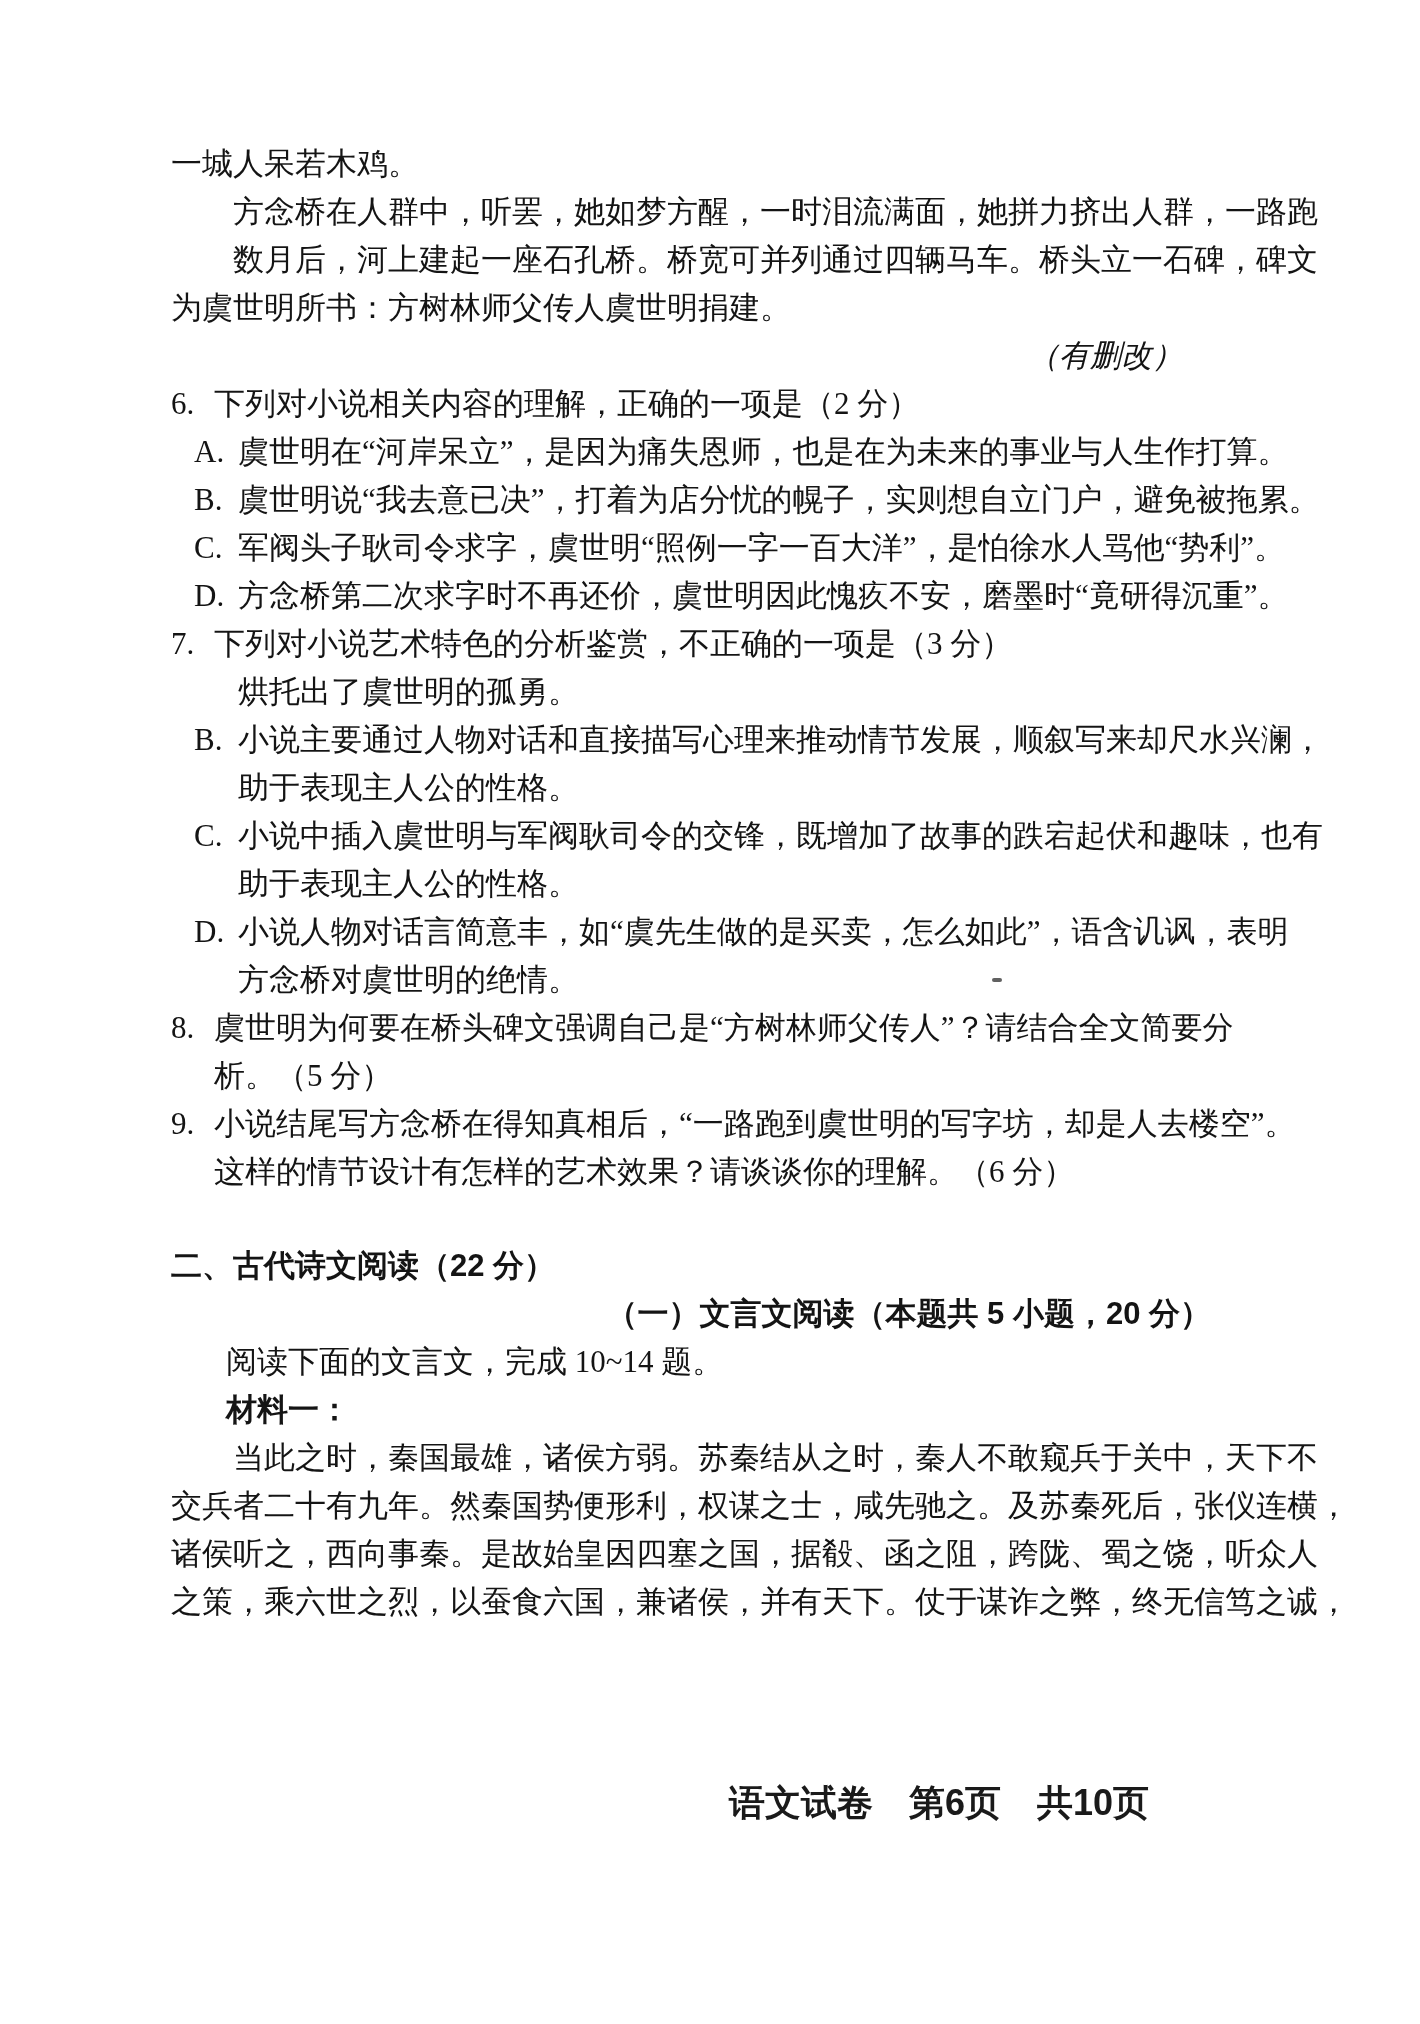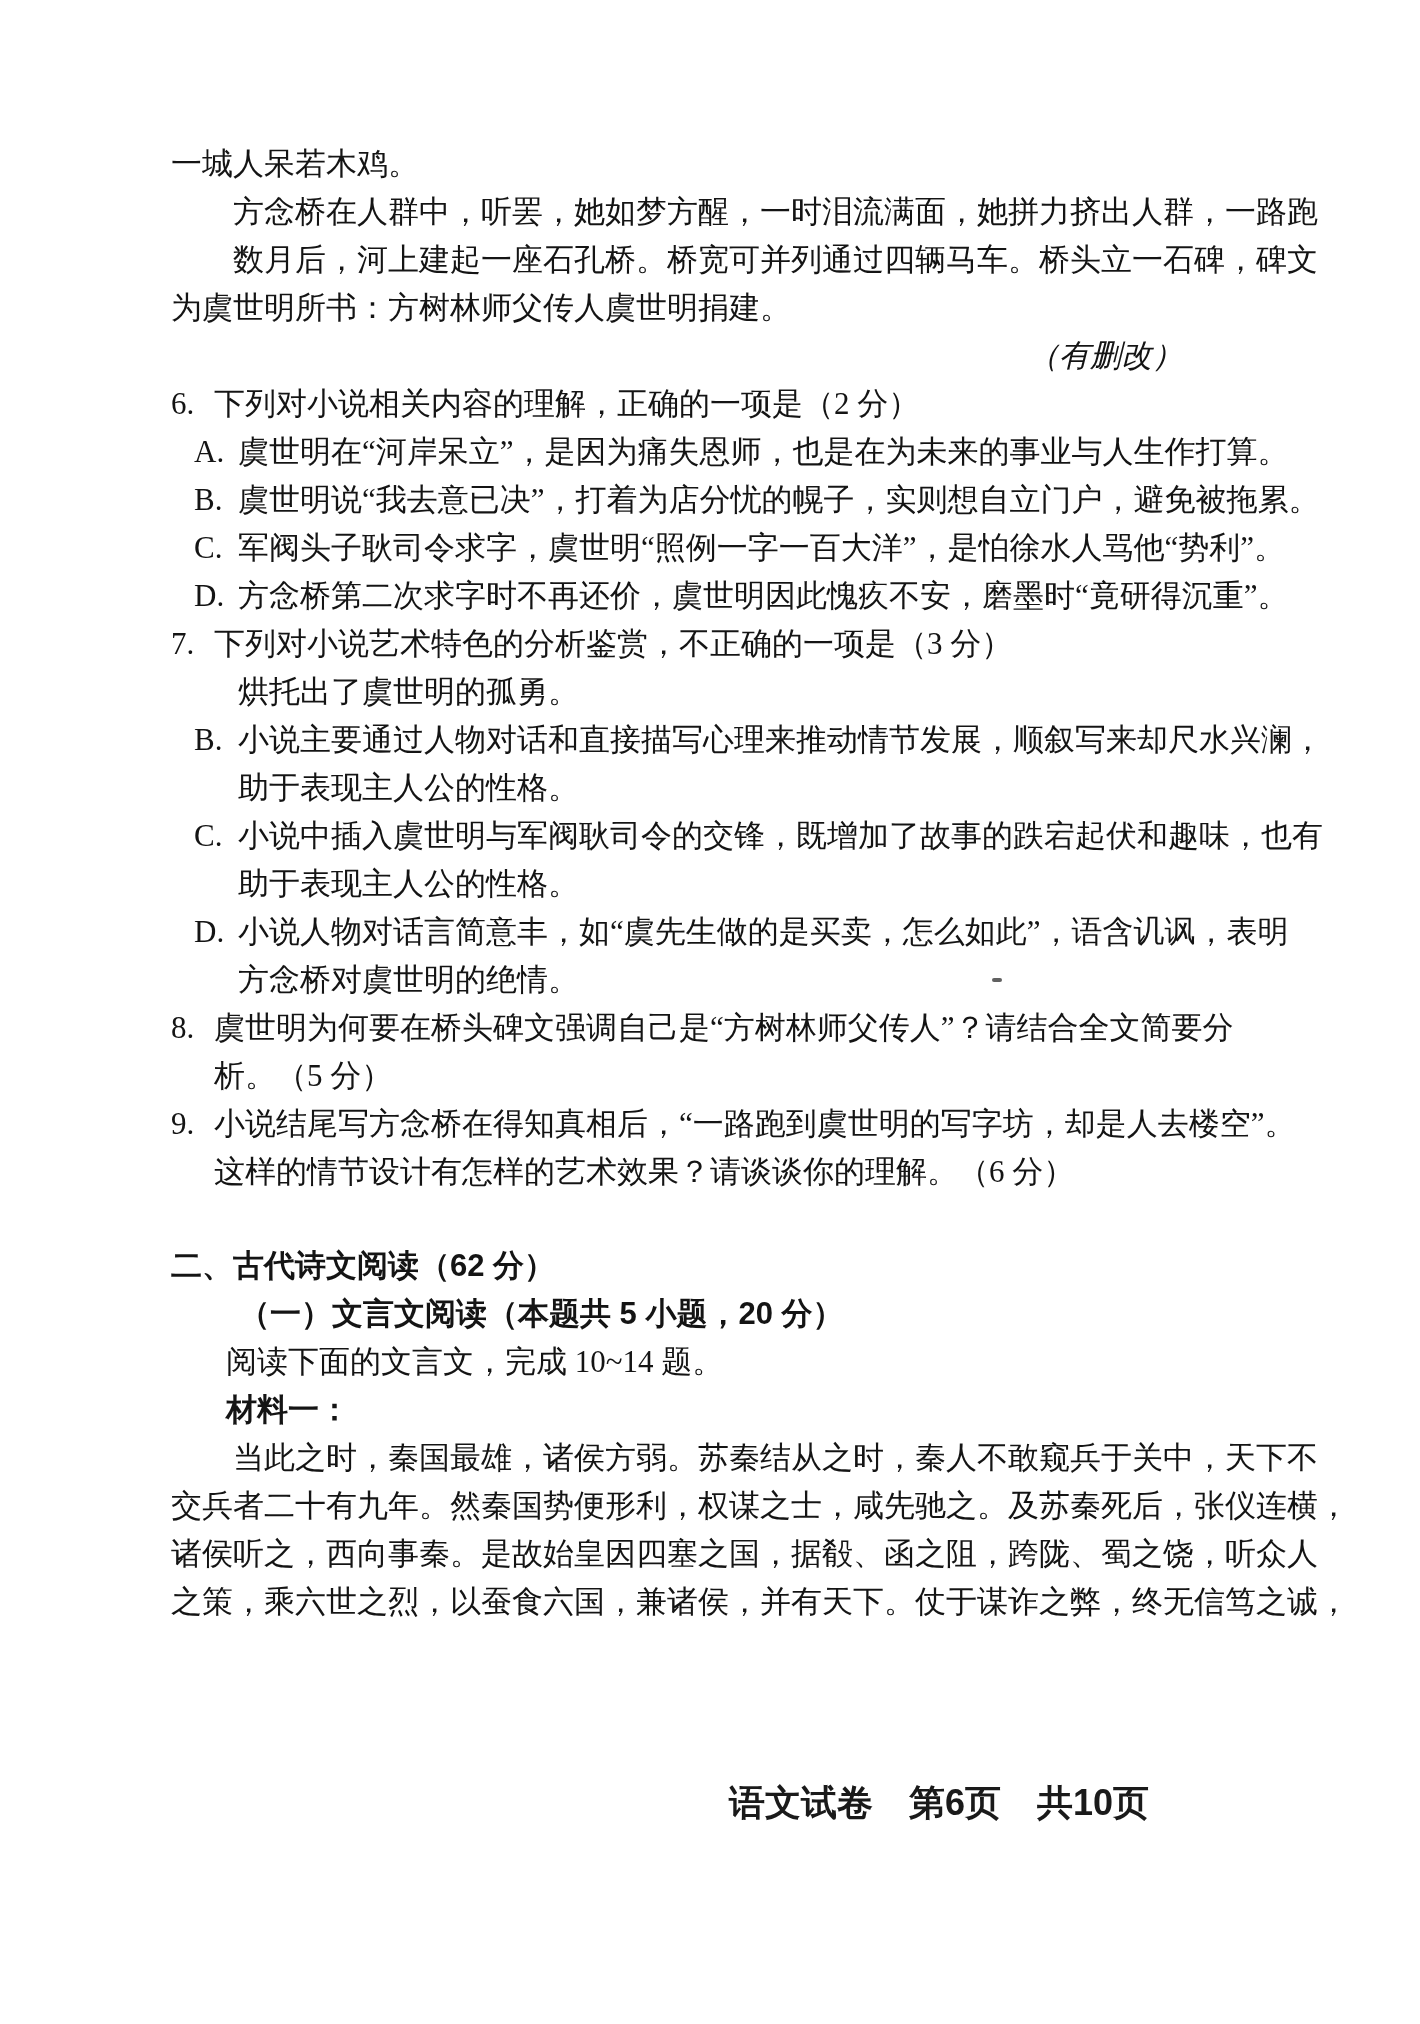--- a/index.html
+++ b/index.html
@@ -22,21 +22,21 @@
   .line{height:48px;white-space:nowrap;}
   .pindent{padding-left:62px;}
   .delnote{text-align:right;padding-right:28px;font-style:italic;}
   .q .qnum{display:inline-block;width:43px;}
   .opt{padding-left:23px;}
   .opt .olabel{display:inline-block;width:44px;}
   .optcont{padding-left:67px;}
   .qcont{padding-left:43px;}
   .spacer{height:46px;}
   .sec{font-family:"Liberation Sans",sans-serif;font-weight:bold;}
-  .subsec{font-family:"Liberation Sans",sans-serif;font-weight:bold;padding-left:68px;}
+  .subsec{font-family:"Liberation Sans",sans-serif;font-weight:bold;padding-left:68px;text-align:right;}
   .instr{padding-left:55px;}
   .mat{font-family:"Liberation Sans",sans-serif;font-weight:bold;padding-left:55px;}
   .footer{
     position:absolute;
     left:139px;top:1779px;
     width:1010px;
     text-align:right;
     font-family:"Liberation Sans",sans-serif;
     font-weight:bold;
     font-size:36px;
@@ -102,21 +102,21 @@
     </div>
     <div class="line qcont">析。（5 分）</div>
 
     <div class="line q">
       <span class="qnum">9.</span><span>小说结尾写方念桥在得知真相后，“一路跑到虞世明的写字坊，却是人去楼空”。</span>
     </div>
     <div class="line qcont">这样的情节设计有怎样的艺术效果？请谈谈你的理解。（6 分）</div>
 
     <div class="spacer"></div>
 
-    <div class="line sec">二、古代诗文阅读（62 分）</div>
+    <div class="line sec">二、古代诗文阅读（22 分）</div>
     <div class="line subsec">（一）文言文阅读（本题共 5 小题，20 分）</div>
     <div class="line instr">阅读下面的文言文，完成 10~14 题。</div>
     <div class="line mat">材料一：</div>
 
     <div class="line pindent">当此之时，秦国最雄，诸侯方弱。苏秦结从之时，秦人不敢窥兵于关中，天下不</div>
     <div class="line">交兵者二十有九年。然秦国势便形利，权谋之士，咸先驰之。及苏秦死后，张仪连横，</div>
     <div class="line">诸侯听之，西向事秦。是故始皇因四塞之国，据殽、函之阻，跨陇、蜀之饶，听众人</div>
     <div class="line">之策，乘六世之烈，以蚕食六国，兼诸侯，并有天下。仗于谋诈之弊，终无信笃之诚，</div>
 
   </div>

